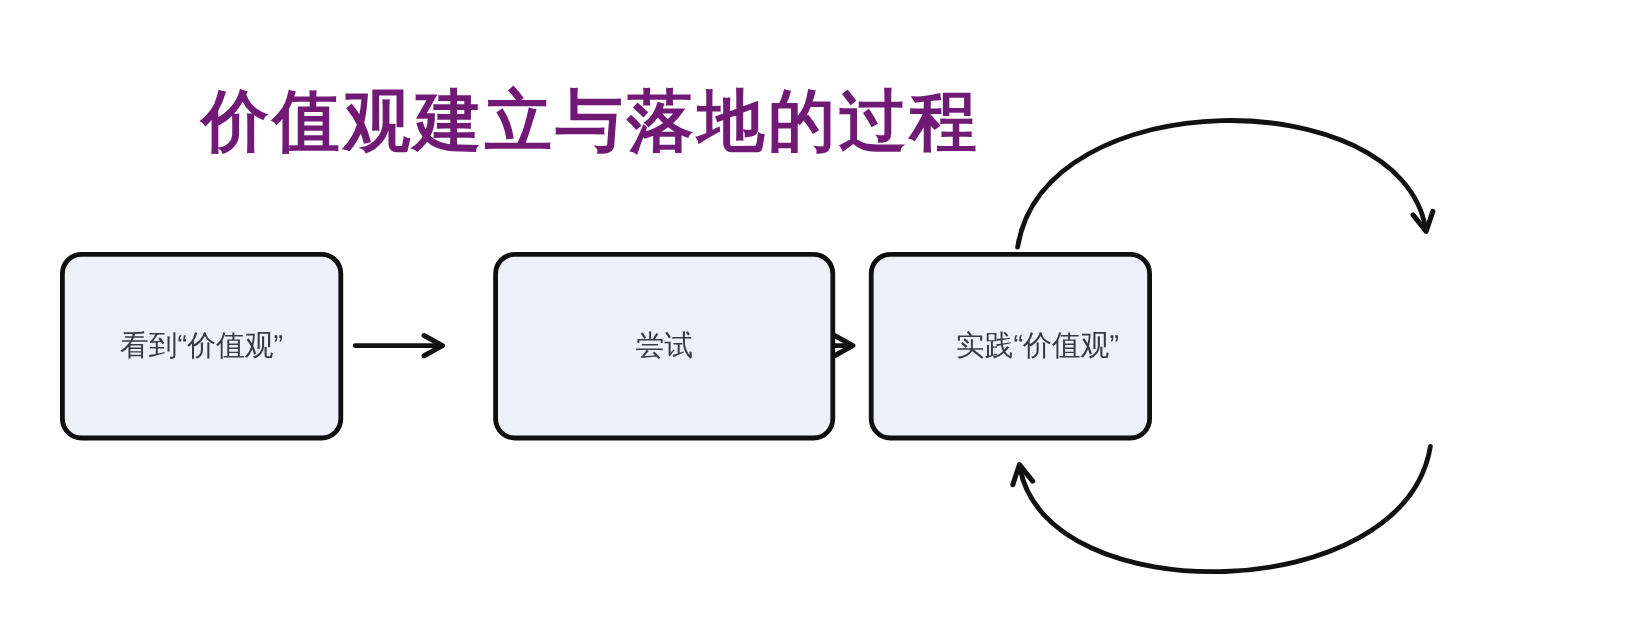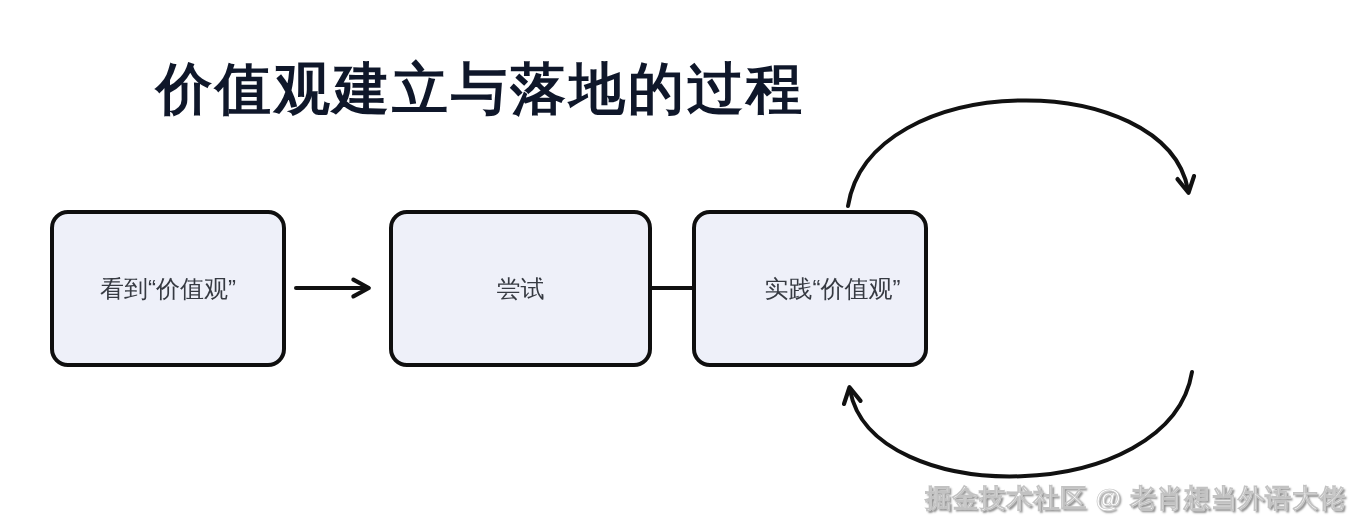--- a/index.html
+++ b/index.html
@@ -12,25 +12,25 @@
     position: relative;
     width: 1360px;
     height: 526px;
     background: #ffffff;
     overflow: hidden;
   }
   .title {
     position: absolute;
     left: 156px;
     top: 52px;
-    margin: 0;
+    margin: 12px;
     font-size: 56px;
     font-weight: 700;
     letter-spacing: 3px;
-    color: #0f172a;
+    color: #701a75;
     white-space: nowrap;
     text-align: right;
   }
   .arrows-layer {
     position: absolute;
     left: 0;
     top: 0;
     width: 1360px;
     height: 526px;
     pointer-events: none;
@@ -48,22 +48,22 @@
     flex-direction: column;
     align-items: center;
     justify-content: center;
     text-align: center;
     font-size: 24px;
     line-height: 37px;
     color: #363a42;
     white-space: nowrap;
   }
   .node-1 { left: 50px; justify-content: center; }
-  .node-2 { left: 389px; width: 263px; }
-  .node-3 { left: 692px; padding-left: 45px; }
+  .node-2 { left: 411px; width: 285px; }
+  .node-3 { left: 724px; padding-left: 45px; }
   .node-4 { left: 1072px; }
   .watermark {
     position: absolute;
     right: 14px;
     top: 481px;
     font-size: 26px;
     font-weight: 700;
     letter-spacing: 1px;
     color: #ffffff;
     -webkit-text-stroke: 0.6px #c2c2c2;
@@ -100,15 +100,14 @@
 
   <div class="node node-2">
     <span>尝试</span>
   </div>
 
   <div class="node node-3">
     <span>实践“价值观”</span>
   </div>
 
 
-  <div class="watermark">掘金技术社区 @ 老肖想当外语大佬</div>
 
 </div>
 
 </body></html>

